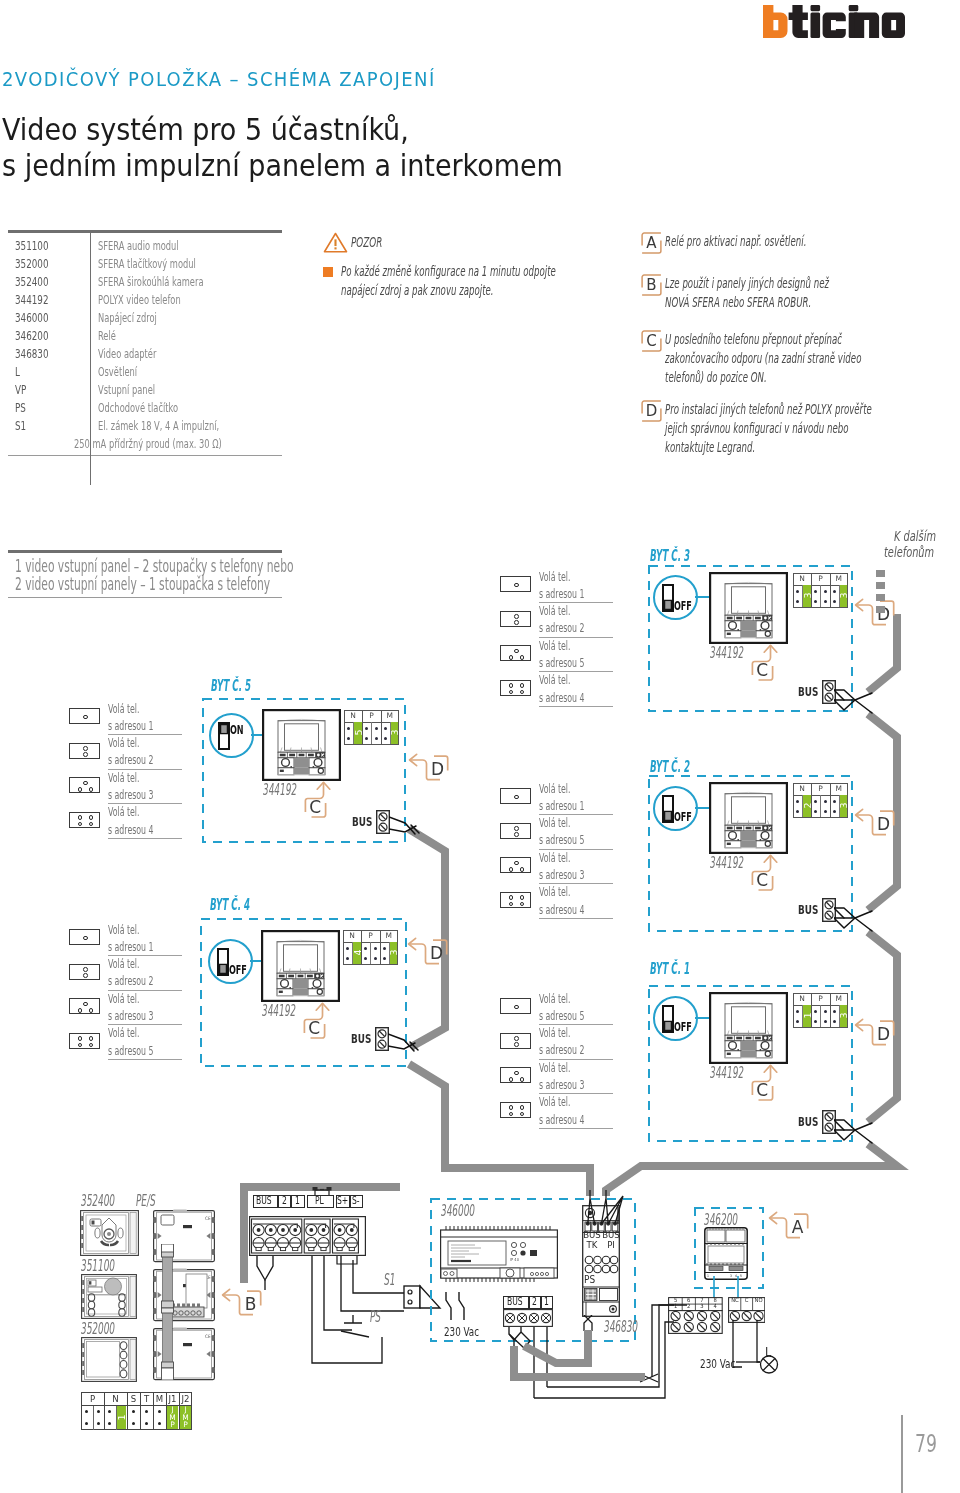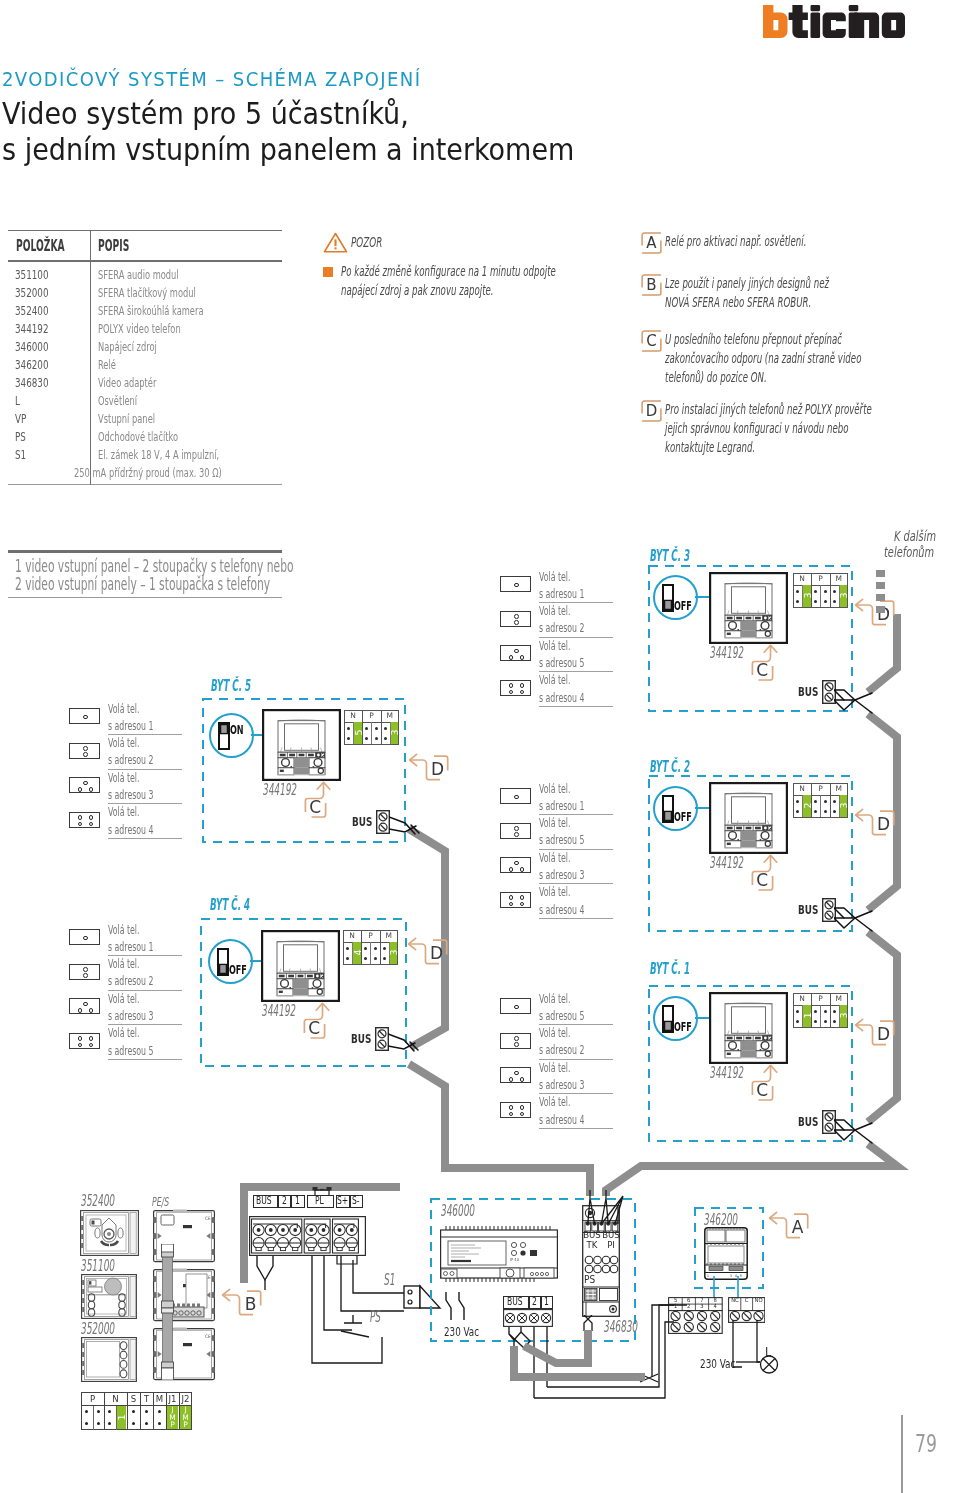--- a/index.html
+++ b/index.html
@@ -10,21 +10,21 @@
     font-family:"DejaVu Sans", sans-serif; font-stretch:condensed;
     -webkit-font-smoothing:antialiased;
   }
   .sq { display:inline-block; transform-origin:left center; white-space:nowrap; }
 
   
   #logo { position:absolute; left:763px; top:5px; width:142px; height:33px; }
   #eyebrow { position:absolute; left:2px; top:67px; font-size:20px; font-weight:400;
              letter-spacing:1.4px; color:#1b9ac6; white-space:nowrap; }
   #title1, #title2 { position:absolute; left:2px; font-size:30px; font-weight:400;
-            color:#1c1c1c; white-space:nowrap; }
+            color:#1c1c1c; white-space:nowrap;margin-top:16px; }
   #title1 { top:96px; }
   #title2 { top:132px; }
 
   
   #legend { position:absolute; left:8px; top:230px; width:274px; }
   #legend .hline { height:1.4px; background:#6f6f6f; }
   #legend .hrow { display:flex; height:29px; align-items:center; font-weight:700;
                   font-size:15px; color:#3d3d3d; }
   #legend .vdiv { position:absolute; left:82px; top:0; width:1.2px; background:#6f6f6f; }
   #legend .body { padding-top:4px; padding-bottom:2px;}
@@ -93,29 +93,25 @@
   <path fill="#231f20" d="M29.4 0 h10.2 v7.6 h5.3 v7.5 h-5.3 v10.2 h5.3 v7.7 h-9.8 a5.7 5.7 0 0 1 -5.7 -5.7 v-12.2 h-3.8 v-7.5 h3.8 z"></path>
   <rect x="47.5" y="0" width="9.6" height="6.2" rx="1.4" fill="#231f20"></rect>
   <rect x="47.5" y="7.6" width="9.6" height="25.4" rx="1.5" fill="#231f20"></rect>
   <path fill="#231f20" d="M64.0 7.6 h14.4 a4.4 4.4 0 0 1 4.4 4.4 v4.2 h-9.9 v-1.1 h-4.9 v10.2 h4.9 v-1.3 h9.9 v4.6 a4.4 4.4 0 0 1 -4.4 4.4 h-14.4 a4.4 4.4 0 0 1 -4.4 -4.4 v-16.6 a4.4 4.4 0 0 1 4.4 -4.4 z"></path>
   <rect x="85.7" y="0" width="9.6" height="6.2" rx="1.4" fill="#231f20"></rect>
   <rect x="85.7" y="7.6" width="9.6" height="25.4" rx="1.5" fill="#231f20"></rect>
   <path fill="#231f20" d="M97.8 7.6 h13.9 a4.4 4.4 0 0 1 4.4 4.4 v21.0 h-10.0 v-17.9 h-4.9 v17.9 h-9.9 v-25.4 z"></path>
   <path fill="#231f20" fill-rule="evenodd" d="M123.2 7.6 h14.4 a4.4 4.4 0 0 1 4.4 4.4 v16.6 a4.4 4.4 0 0 1 -4.4 4.4 h-14.4 a4.4 4.4 0 0 1 -4.4 -4.4 v-16.6 a4.4 4.4 0 0 1 4.4 -4.4 z
            M128.2 15.1 v10.2 h4.9 v-10.2 z"></path>
 </svg>
-<div id="eyebrow">2VODIČOVÝ SYSTÉM – SCHÉMA ZAPOJENÍ</div>
+<div id="eyebrow">2VODIČOVÝ POLOŽKA – SCHÉMA ZAPOJENÍ</div>
 <div id="title1">Video systém pro 5 účastníků,</div>
-<div id="title2">s jedním vstupním panelem a interkomem</div>
+<div id="title2">s jedním impulzní panelem a interkomem</div>
 <div id="legend">
   <div class="hline"></div>
-  <div class="hrow">
-    <div style="width:82px;padding-left:8px"><span class="sq" style="transform:scaleX(0.68)">POLOŽKA</span></div>
-    <div style="padding-left:8px"><span class="sq" style="transform:scaleX(0.68)">POPIS</span></div>
-  </div>
   <div class="hline"></div>
   <div class="body">
     <div class="r">
       <div class="c1"><span class="sq" style="transform:scaleX(0.75)">351100</span></div>
       <div class="c2"><span class="sq" style="transform:scaleX(0.71)">SFERA audio modul</span></div>
     </div>
     <div class="r">
       <div class="c1"><span class="sq" style="transform:scaleX(0.75)">352000</span></div>
       <div class="c2"><span class="sq" style="transform:scaleX(0.71)">SFERA tlačítkový modul</span></div>
     </div>
@@ -1007,21 +1003,21 @@
         <rect x="1.3" y="33" width="1.6" height="5"></rect>
       </g>
  <rect x="5.5" y="4.5" width="33" height="35.5" fill="none" stroke="#9a9a9a" stroke-width="0.8"></rect>
  <g fill="none" stroke="#4a4a4a" stroke-width="1.1">
   <ellipse cx="42.5" cy="8.6" rx="3.4" ry="3.9"></ellipse>
         <ellipse cx="42.5" cy="18" rx="3.4" ry="3.9"></ellipse>
   <ellipse cx="42.5" cy="27.4" rx="3.4" ry="3.9"></ellipse>
         <ellipse cx="42.5" cy="36.8" rx="3.4" ry="3.9"></ellipse>
       </g>
 </svg>
-<div class="codelbl" style="left:152px;top:1194px;font-size:13px"><span class="sq" style="transform:scaleX(0.66)">PE/S</span></div>
+<div class="codelbl" style="left:136px;top:1194px;font-size:15px"><span class="sq" style="transform:scaleX(0.66)">PE/S</span></div>
 <svg style="position:absolute;left:153px;top:1209px;width:62px;height:54px" viewBox="0 0 62 54">
  <rect x="0.6" y="1.6" width="60.8" height="51.0" rx="1.5" fill="#fff" stroke="#3a3a3a" stroke-width="1.2"></rect>
  <rect x="3.6" y="3.2" width="54.8" height="47.8" fill="#fff" stroke="#8a8a8a" stroke-width="0.8"></rect>
  <rect x="20" y="0.4" width="14" height="2.4" rx="1" fill="#b9b9b9"></rect>
  <g fill="#6a6a6a">
         <rect x="0.2" y="8" width="3" height="6" rx="1.2"></rect>
         <rect x="0.2" y="24" width="3" height="6" rx="1.2"></rect>
   <rect x="0.2" y="40" width="3" height="6" rx="1.2"></rect>
   <rect x="58.8" y="8" width="3" height="6" rx="1.2"></rect>
         <rect x="58.8" y="24" width="3" height="6" rx="1.2"></rect>

